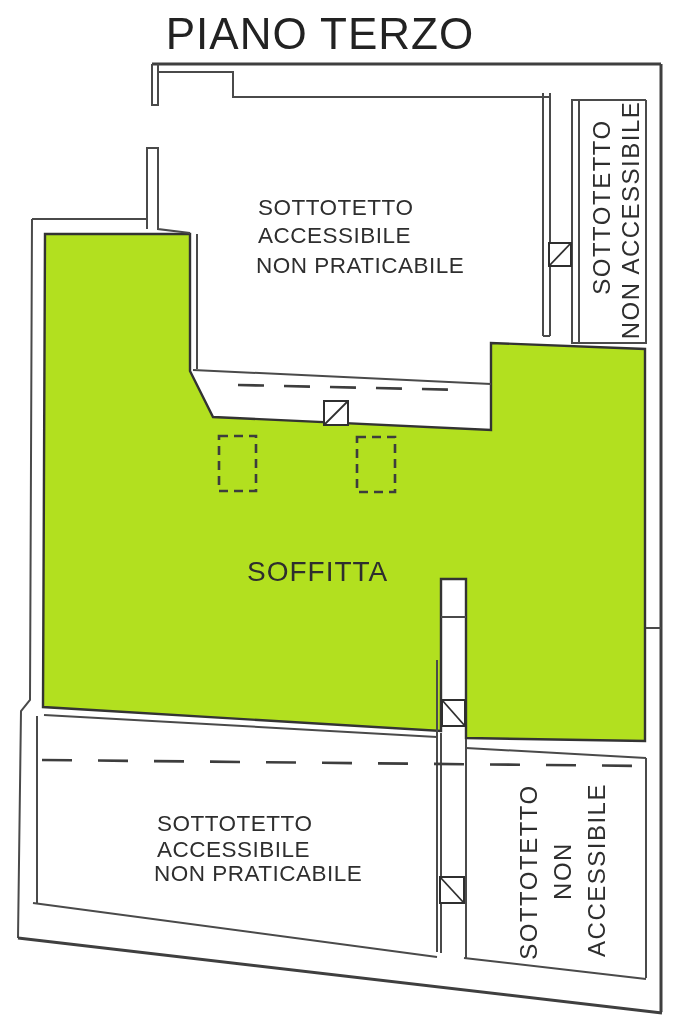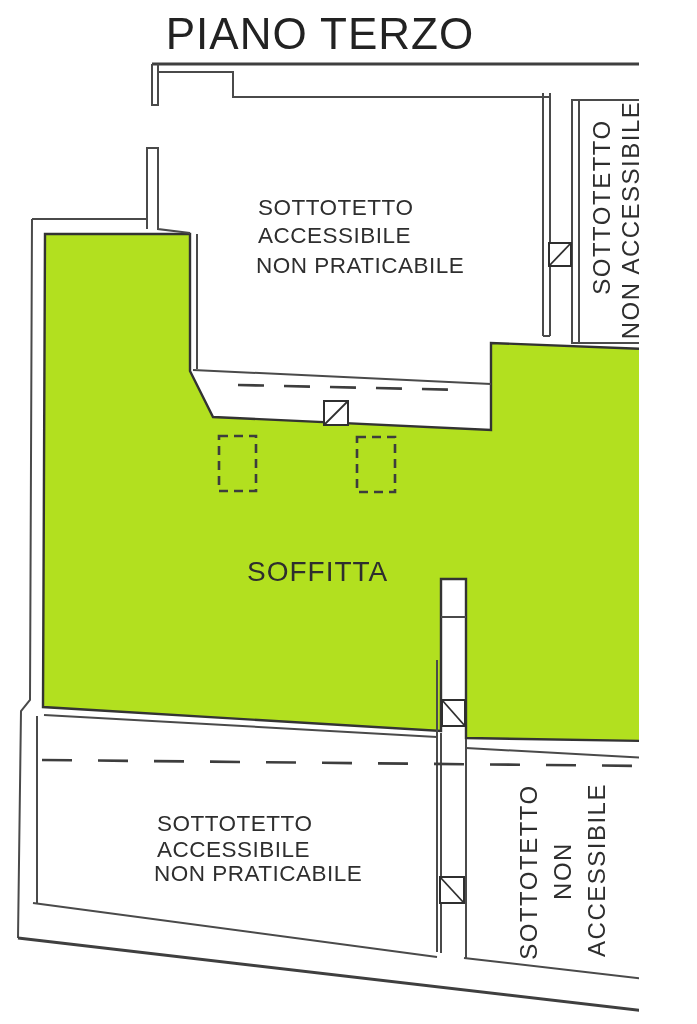--- a/index.html
+++ b/index.html
@@ -2,21 +2,21 @@
 <html><head>
 <meta charset="utf-8">
 <style>
   html, body {
     margin: 0;
     padding: 0;
     background: #ffffff;
   }
   .page {
     position: relative;
-    width: 639px;
+    width: 697px;
     height: 1024px;
     background: #ffffff;
     font-family: "Liberation Sans", sans-serif;
     overflow: hidden;
   }
   svg { display: block; }
   .wall {
     fill: none;
     stroke: #4a4a4a;
     stroke-width: 2;

